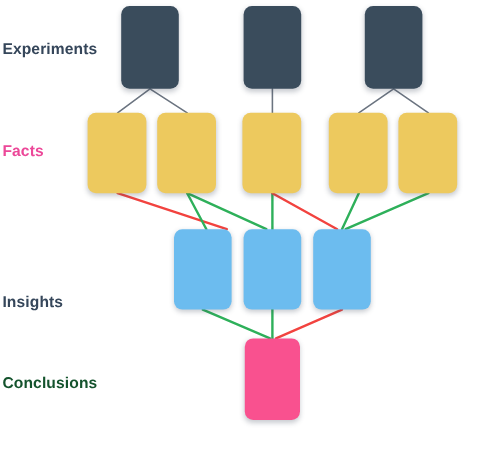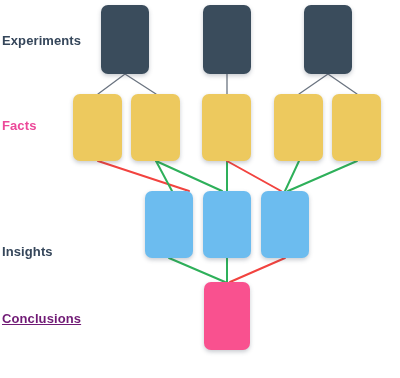--- a/index.html
+++ b/index.html
@@ -67,21 +67,21 @@
       <line x1="357" y1="161" x2="288" y2="191" stroke="#2eb05a" stroke-width="2" stroke-linecap="round"></line>
       <line x1="169" y1="258" x2="225" y2="282" stroke="#2eb05a" stroke-width="2" stroke-linecap="round"></line>
       <line x1="227" y1="258" x2="227" y2="282" stroke="#2eb05a" stroke-width="2" stroke-linecap="round"></line>
       <line x1="285" y1="258" x2="230" y2="282" stroke="#f2433f" stroke-width="2" stroke-linecap="round"></line>
     </svg>
 
   <div id="label-layer">
       <div class="row-label" style="left: 2px; top: 34px; color: rgb(53, 70, 90);">Experiments</div>
       <div class="row-label" style="left: 2px; top: 119px; color: #ec4899;">Facts</div>
       <div class="row-label" style="left: 2px; top: 217px; color: rgb(53, 70, 90); margin-top: 28px;">Insights</div>
-      <div class="row-label" style="left: 2px; top: 312px; color: #701a75; text-decoration: underline;">Conclusions</div>
+      <div class="row-label" style="left: 2px; top: 312px; color: #14532d;">Conclusions</div>
     </div>
   <div id="node-layer">
       <div class="node experiment" style="left: 101px; top: 5px; width: 48px; height: 69px; background: rgb(58, 76, 92);"></div>
       <div class="node experiment" style="left: 203px; top: 5px; width: 48px; height: 69px; background: rgb(58, 76, 92);"></div>
       <div class="node experiment" style="left: 304px; top: 5px; width: 48px; height: 69px; background: rgb(58, 76, 92);"></div>
       <div class="node fact" style="left: 73px; top: 94px; width: 49px; height: 67px; background: rgb(237, 201, 94);"></div>
       <div class="node fact" style="left: 131px; top: 94px; width: 49px; height: 67px; background: rgb(237, 201, 94);"></div>
       <div class="node fact" style="left: 202px; top: 94px; width: 49px; height: 67px; background: rgb(237, 201, 94);"></div>
       <div class="node fact" style="left: 274px; top: 94px; width: 49px; height: 67px; background: rgb(237, 201, 94);"></div>
       <div class="node fact" style="left: 332px; top: 94px; width: 49px; height: 67px; background: rgb(237, 201, 94);"></div>

